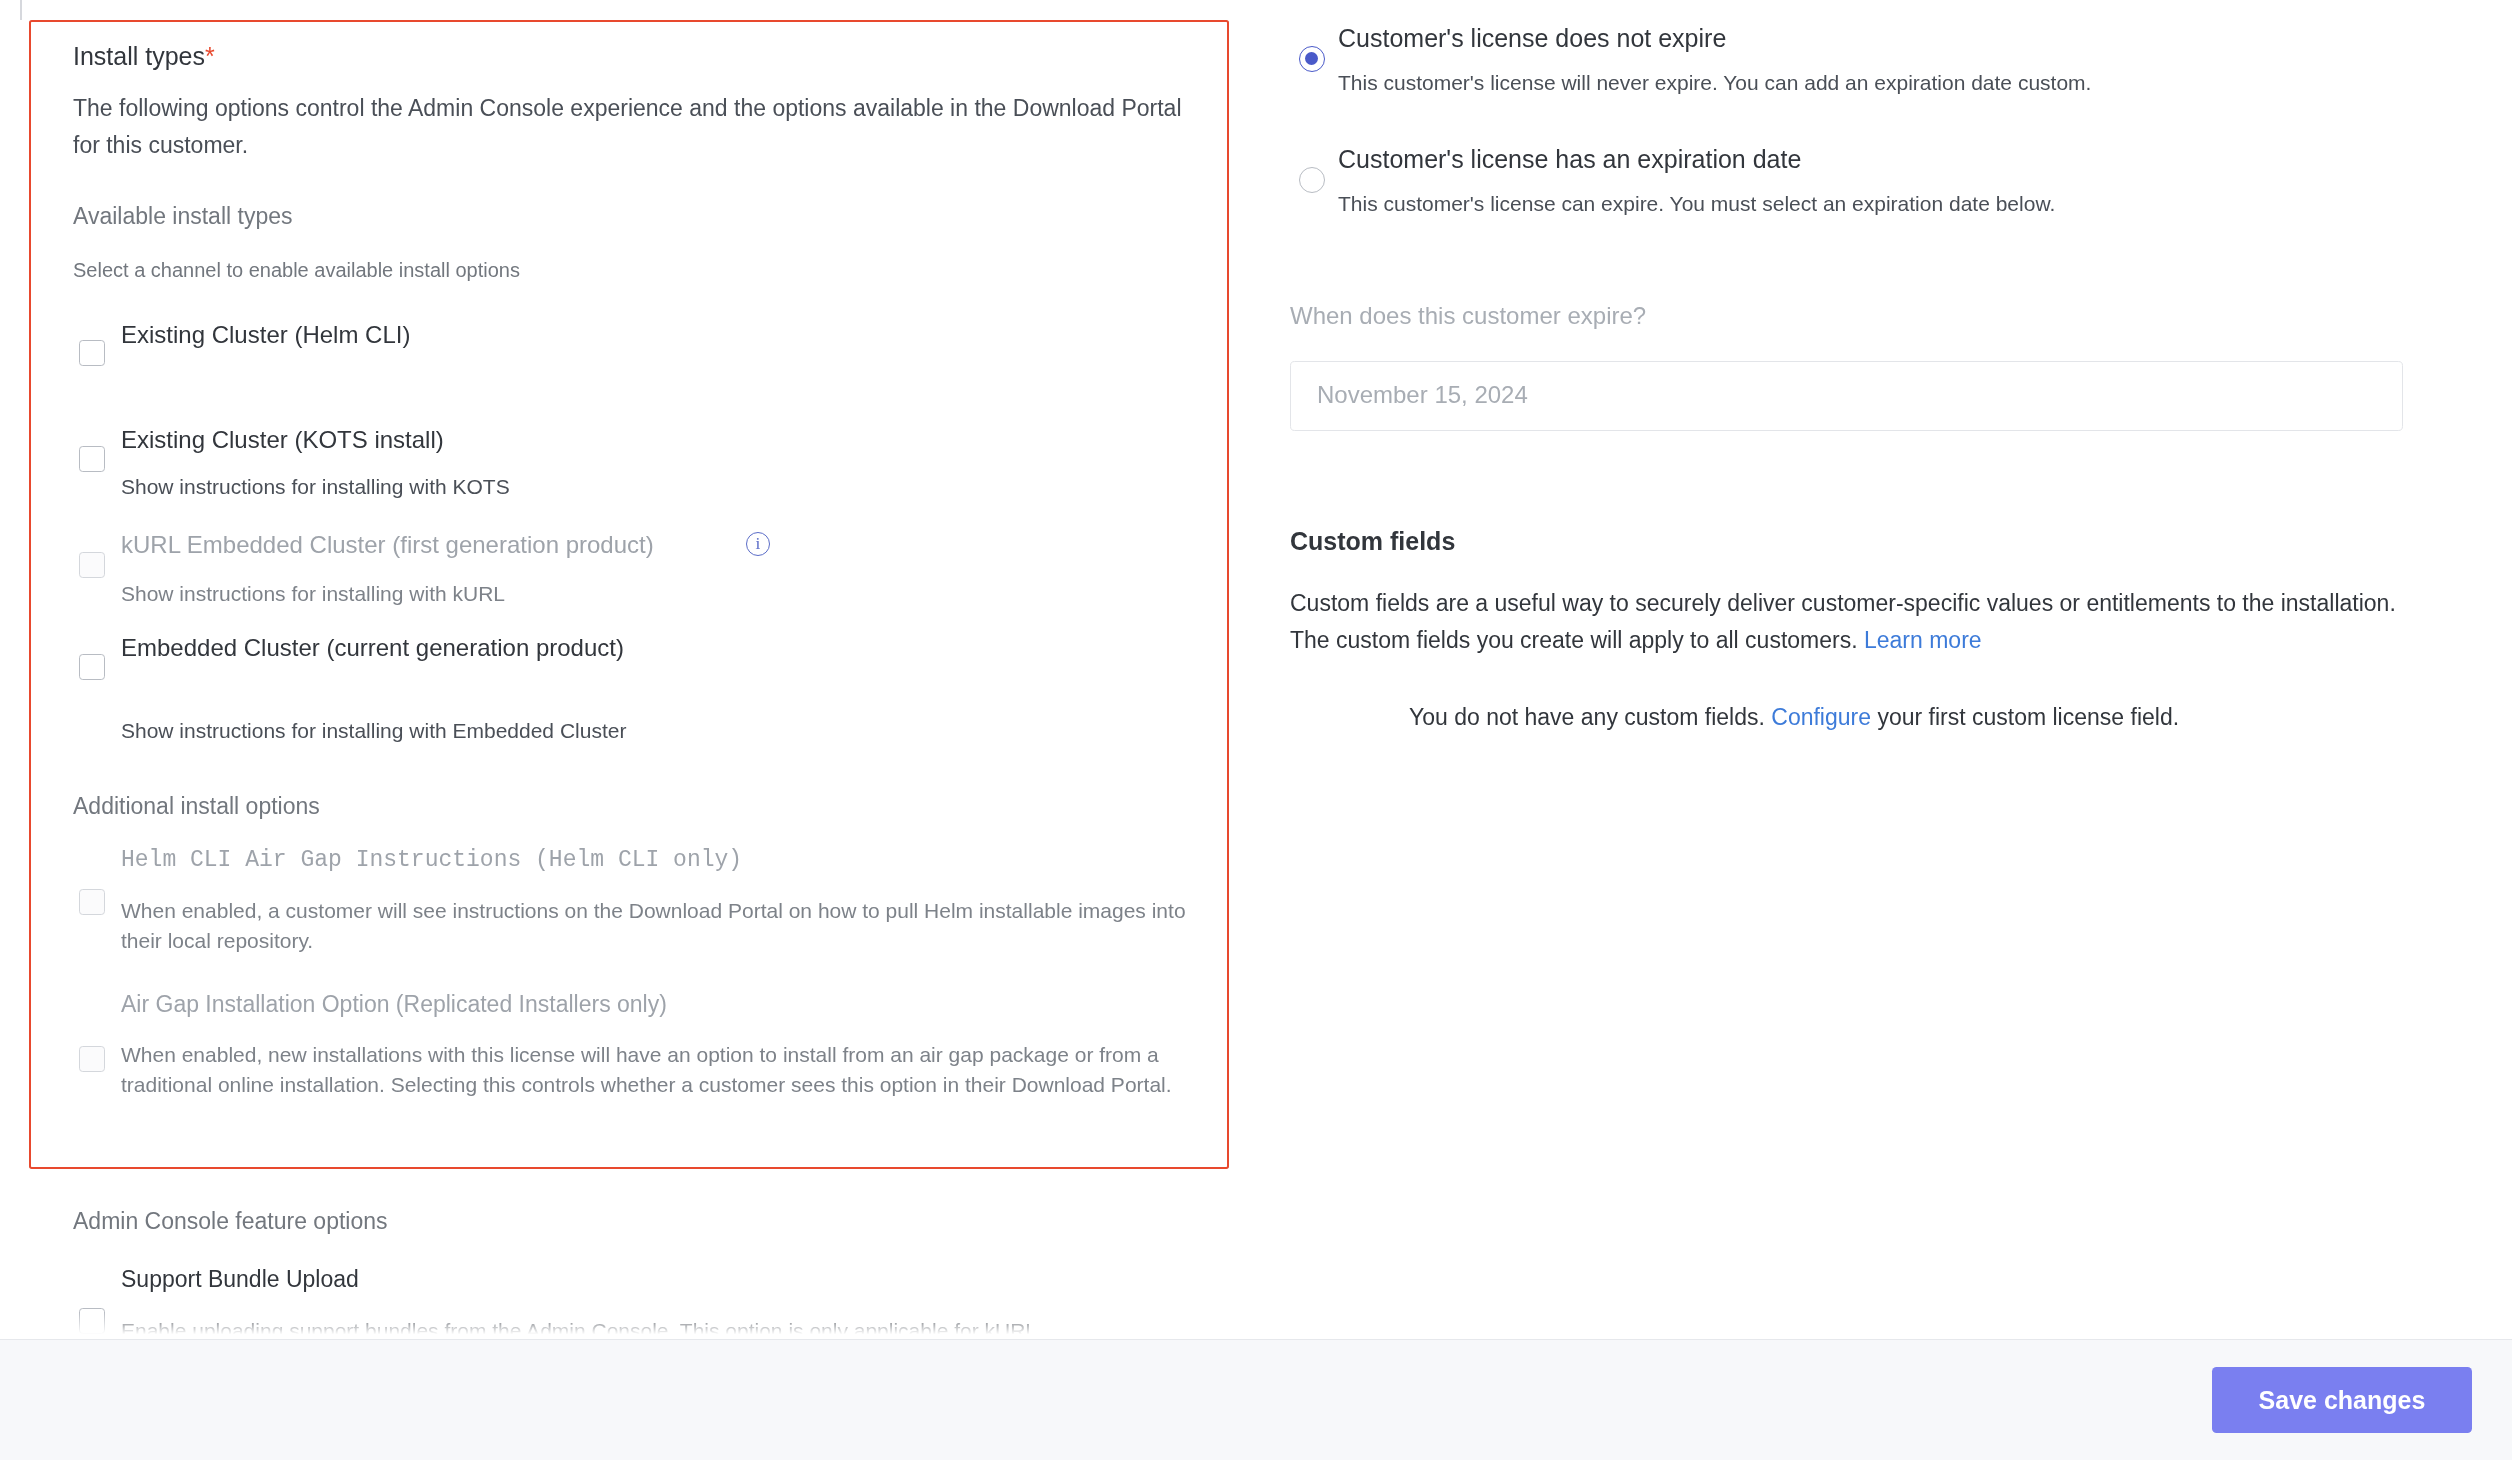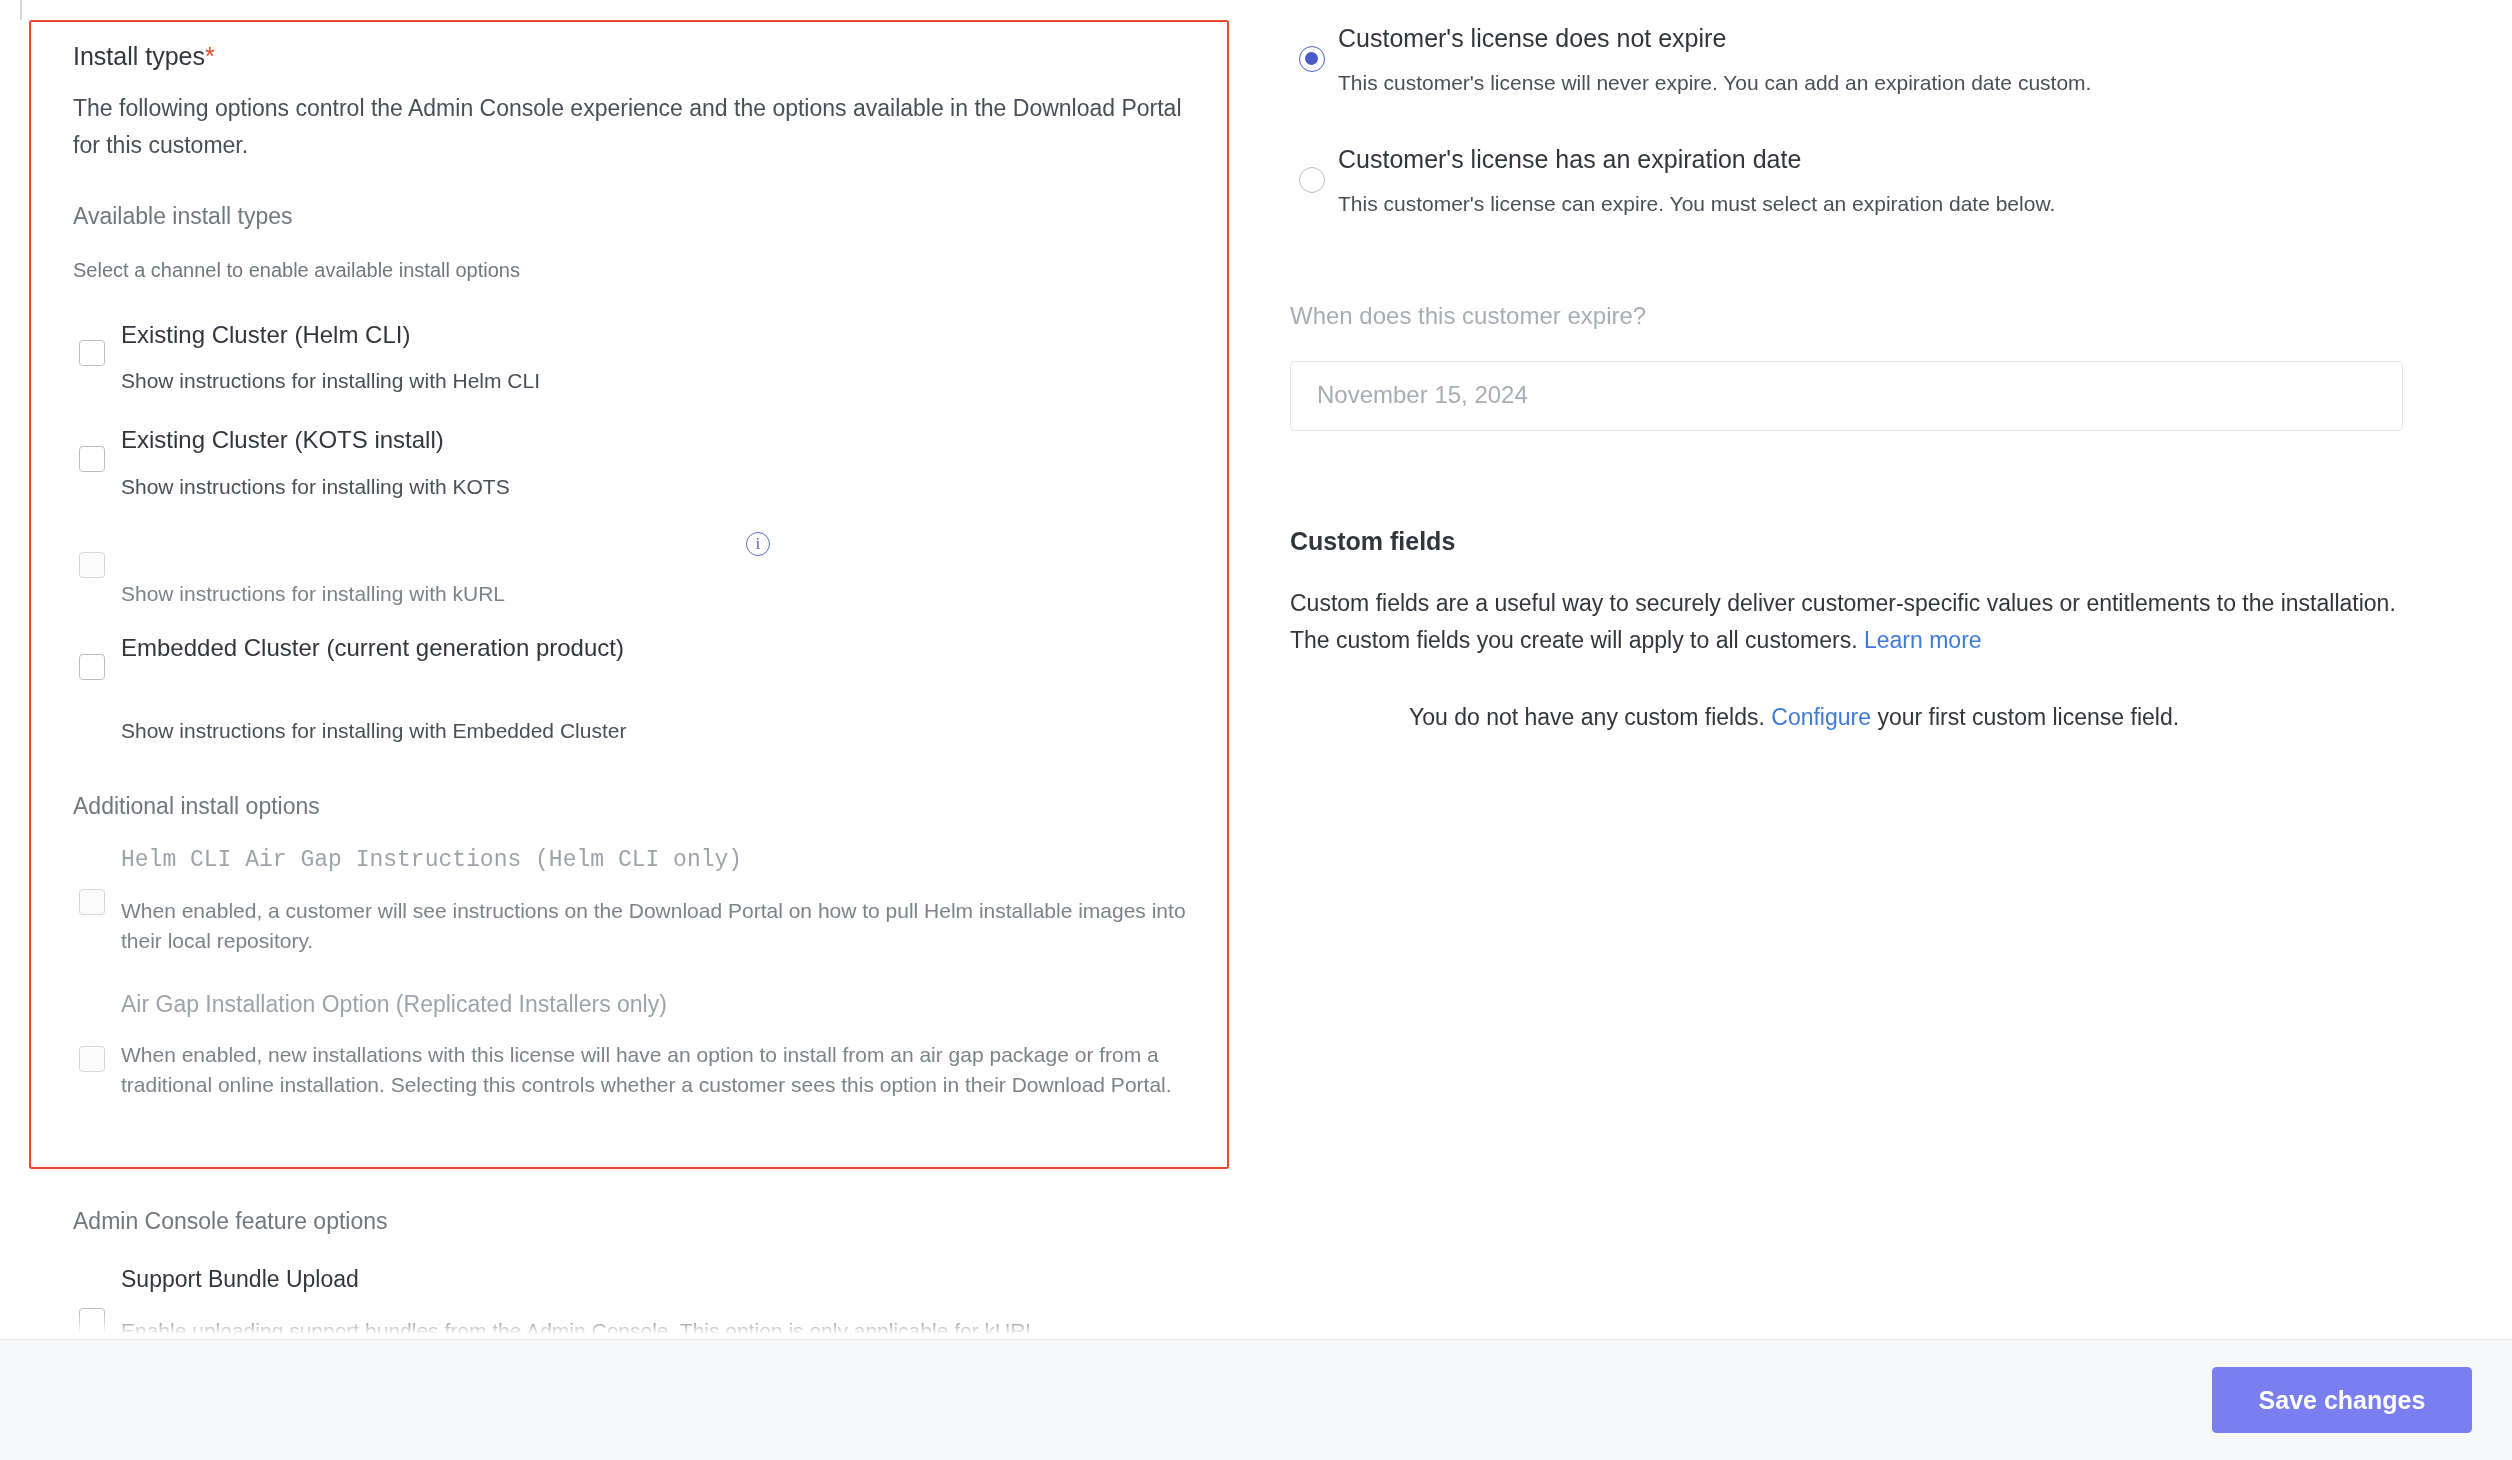--- a/index.html
+++ b/index.html
@@ -232,27 +232,27 @@
     </div>
 
     <div class="para" style="left:73px; top:90px; width:1118px;">The following options control the Admin Console experience and the options available in the Download Portal for this customer.</div>
 
     <div class="sub-head" style="left:73px; top:203px;">Available install types</div>
 
     <div class="sub-note" style="left:73px; top:259px;">Select a channel to enable available install options</div>
 
     <div class="cb" style="left:79px; top:340px;"></div>
     <div class="opt-label" style="left:121px; top:321px;">Existing Cluster (Helm CLI)</div>
-    <div class="opt-desc" style="left:121px; top:366px;">Show instructions for installing with Helm CLI</div>
 
     <div class="cb" style="left:79px; top:446px;"></div>
     <div class="opt-label" style="left:121px; top:426px;">Existing Cluster (KOTS install)</div>
     <div class="opt-desc" style="left:121px; top:472px;">Show instructions for installing with KOTS</div>
 
     <div class="cb disabled" style="left:79px; top:552px;"></div>
+    <div class="opt-label muted" style="left:121px; top:531px;">kURL Embedded Cluster (first generation product)</div>
     <div class="info-icon" style="left:746px; top:532px;">i</div>
     <div class="opt-desc muted" style="left:121px; top:579px;">Show instructions for installing with kURL</div>
 
     <div class="cb" style="left:79px; top:654px;"></div>
     <div class="opt-label" style="left:121px; top:634px;">Embedded Cluster (current generation product)</div>
     <div class="opt-desc" style="left:121px; top:716px;">Show instructions for installing with Embedded Cluster</div>
 
     <div class="sub-head" style="left:73px; top:793px;">Additional install options</div>
 
     <div class="cb disabled" style="left:79px; top:889px;"></div>

